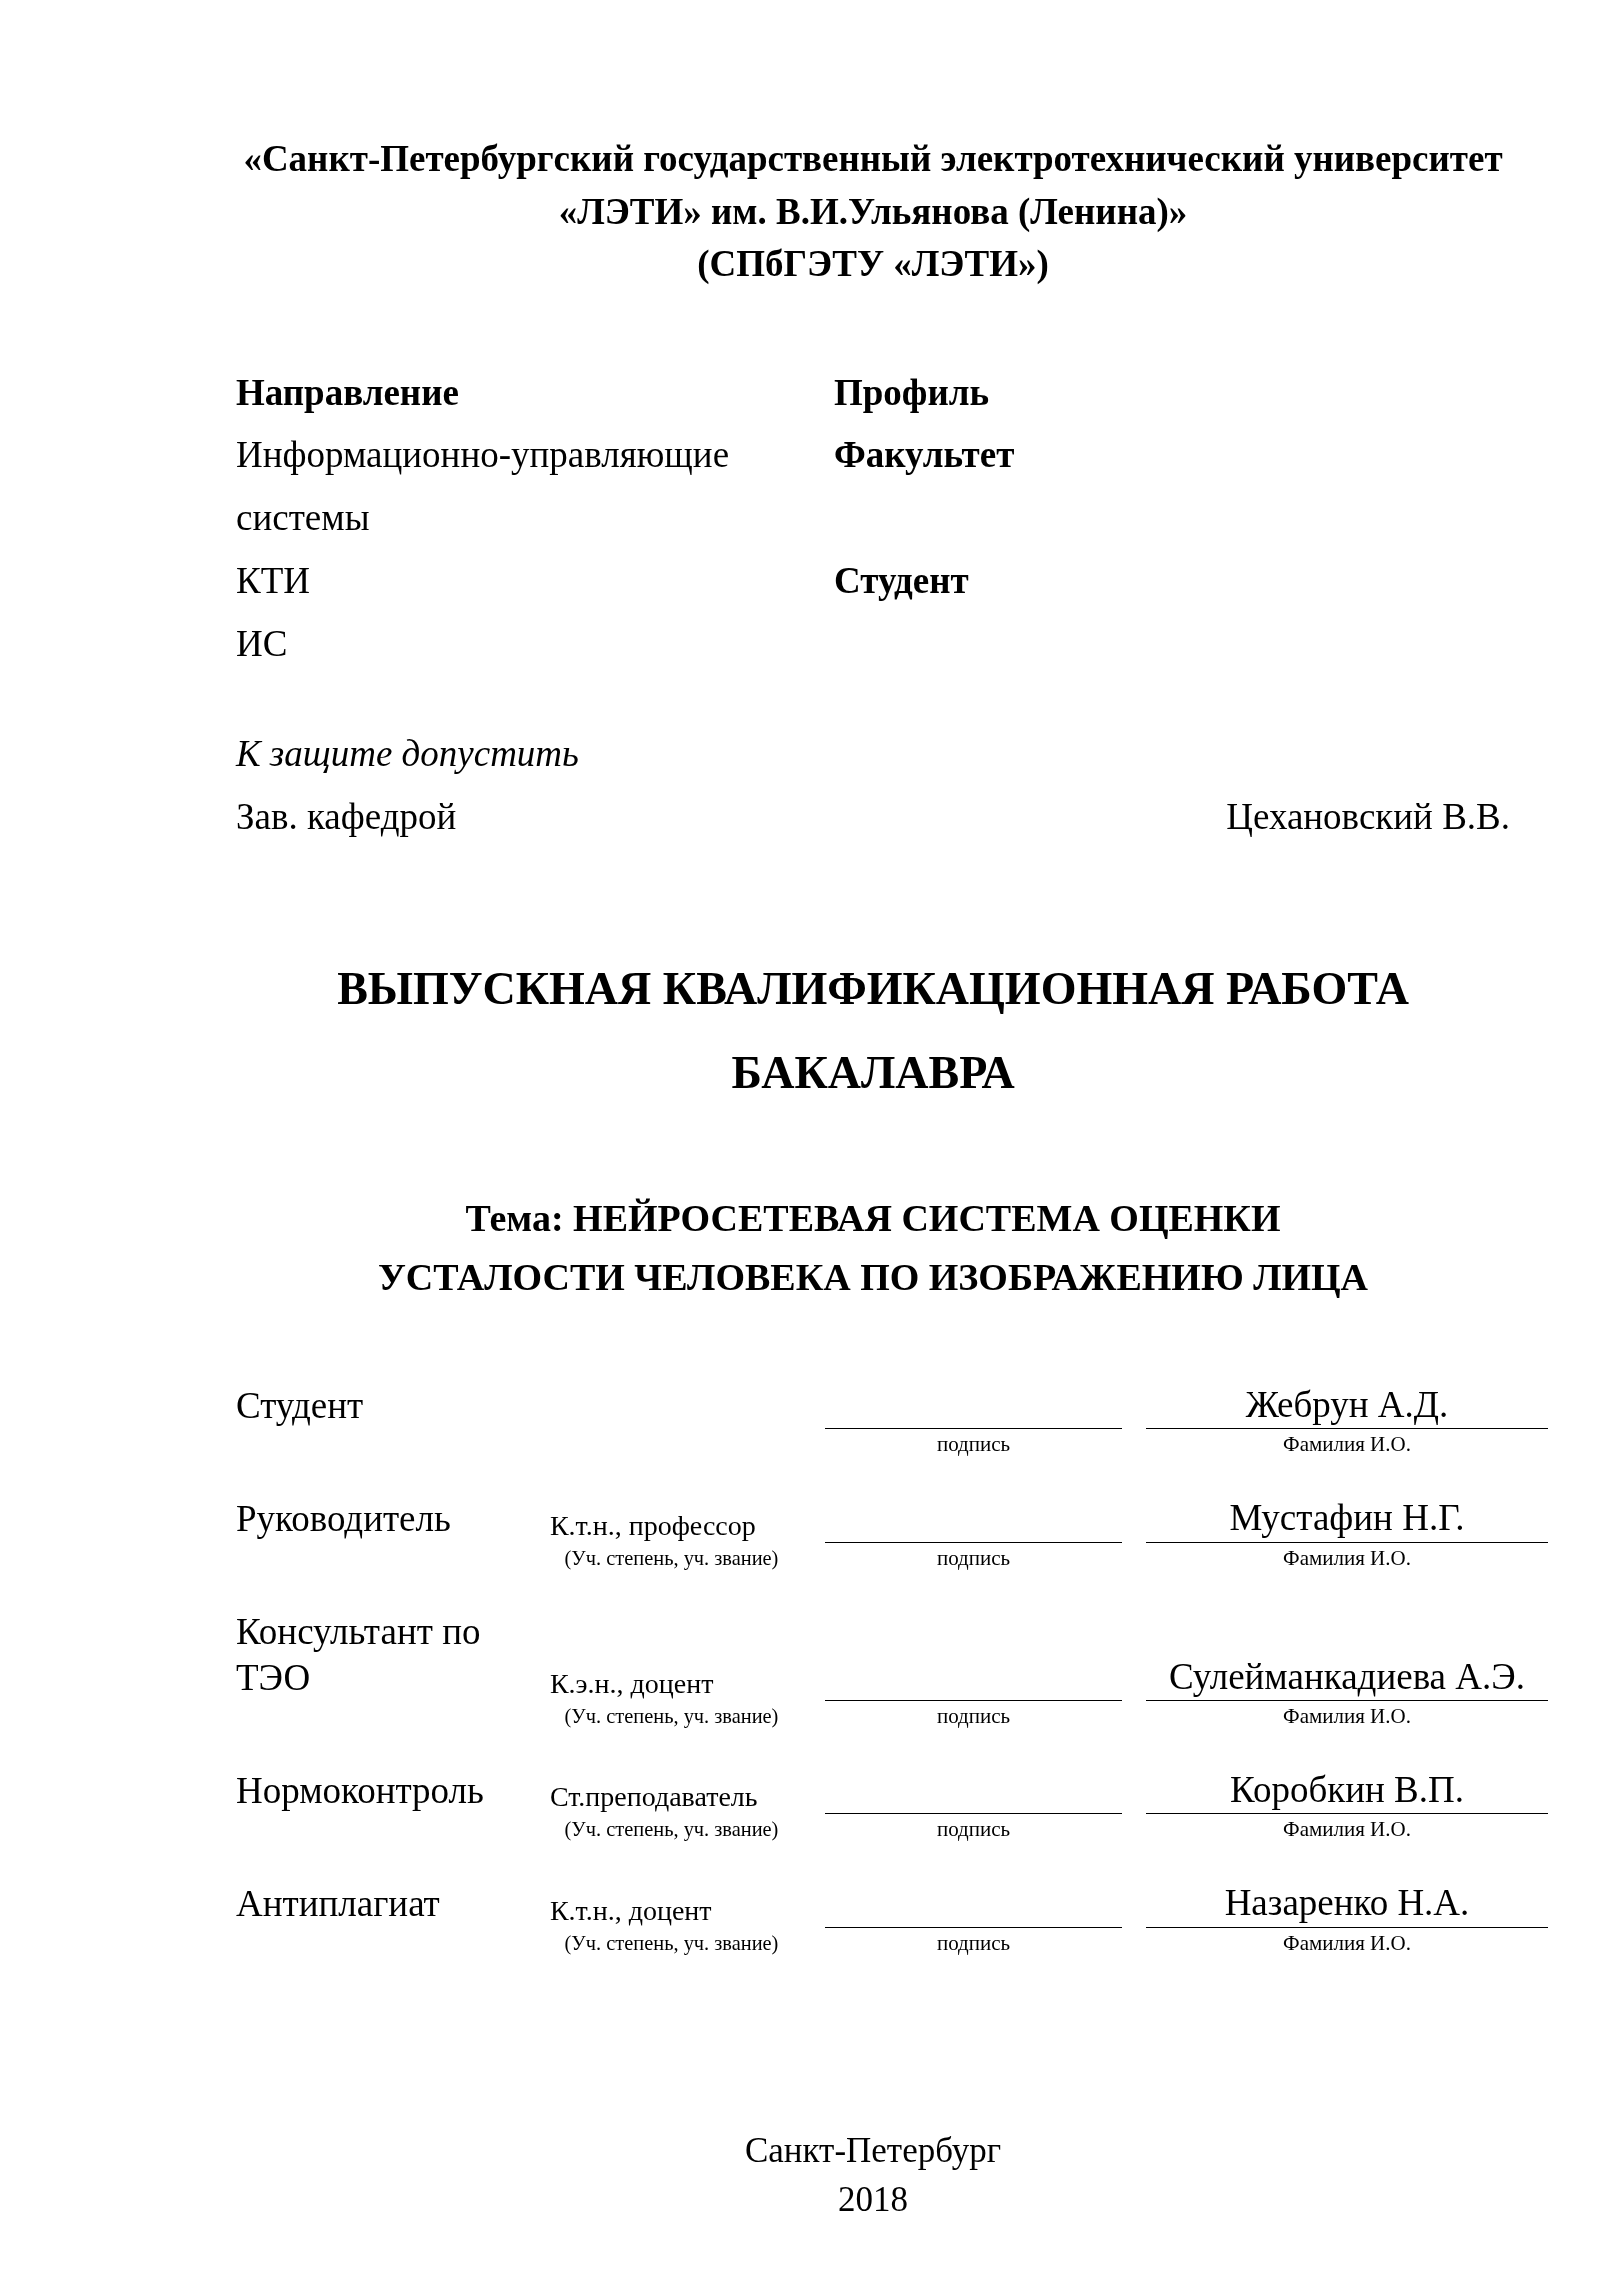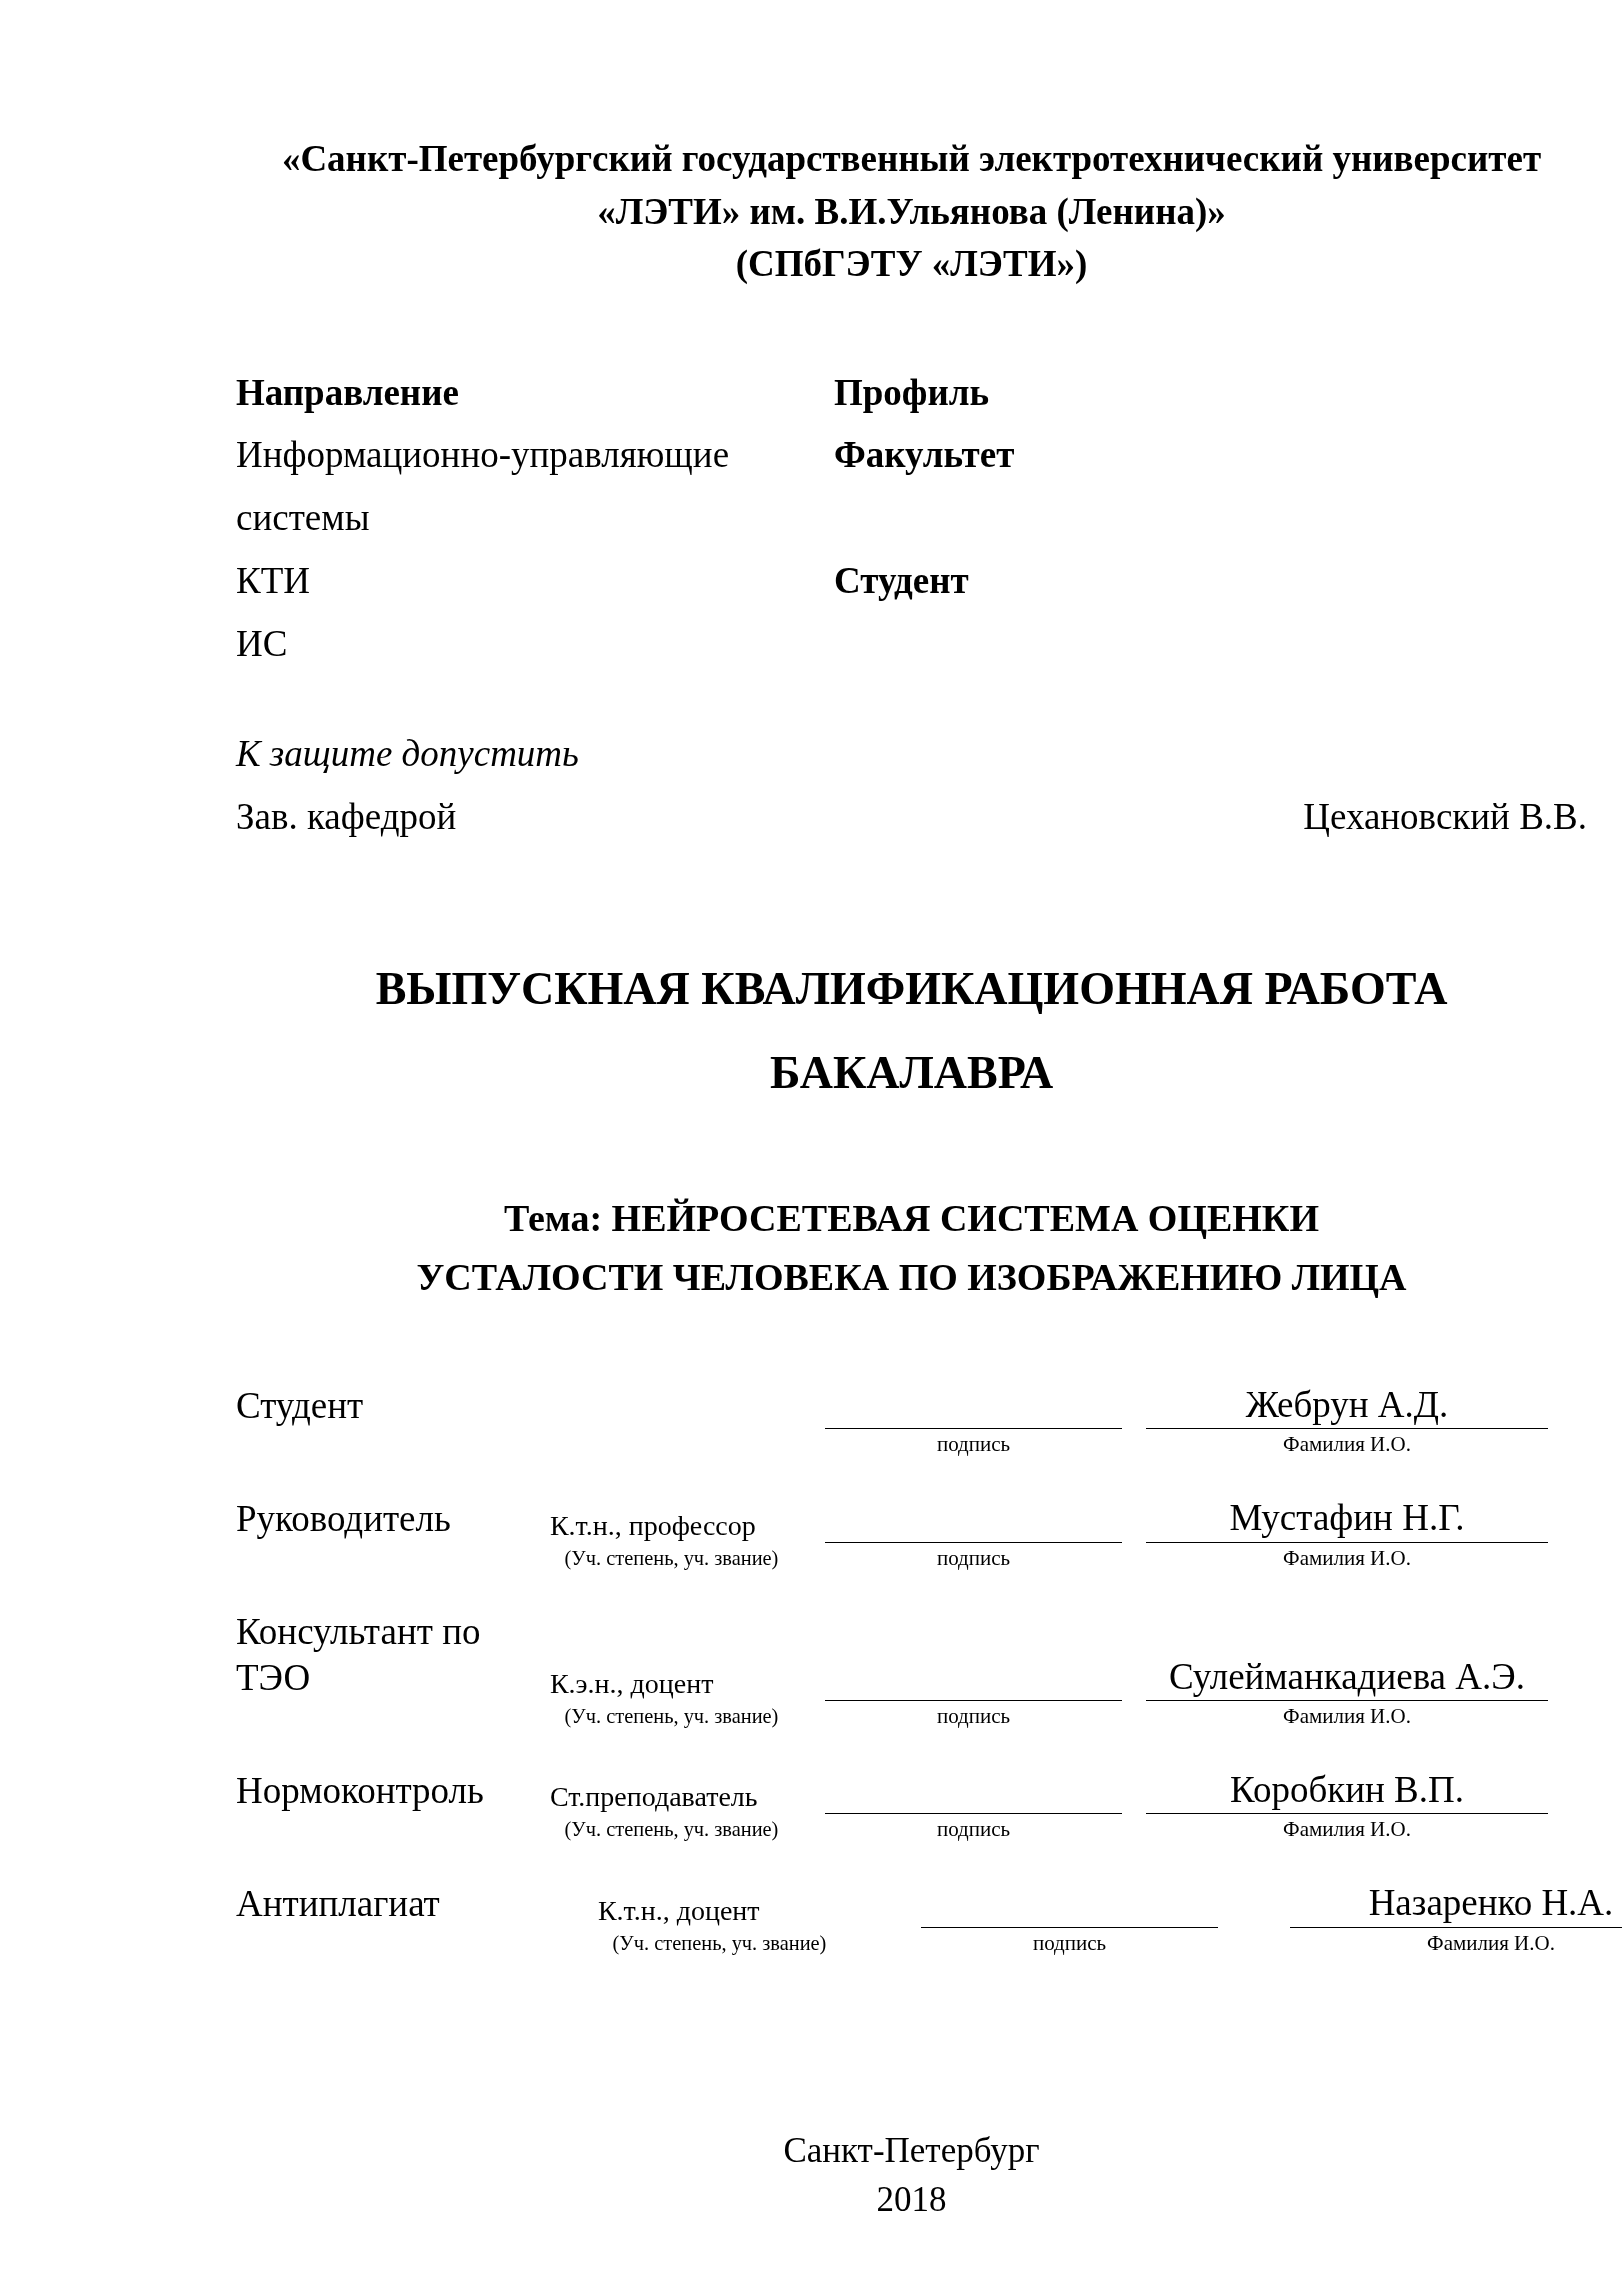--- a/index.html
+++ b/index.html
@@ -8,21 +8,21 @@
     background: #ffffff;
   }
   .page {
     position: relative;
     width: 1623px;
     height: 2295px;
     background: #ffffff;
     color: #000000;
     font-family: "Liberation Serif", serif;
     box-sizing: border-box;
-    padding: 133px 36px 71px 236px;
+    padding: 133px 113px 71px 236px;
     display: flex;
     flex-direction: column;
     font-size: 37px;
     overflow: hidden;
   }
 
   
   .uni-header {
     text-align: center;
     font-weight: bold;
@@ -81,21 +81,20 @@
   .signatures {
     margin-top: 75px;
   }
   .sig-row {
     display: grid;
     grid-template-columns: 306px 259px 345px 402px;
     margin-bottom: 35px;
   }
   .sig-row.last {
     margin-bottom: 12px;
-    gap: 48px;
   }
   .sig-row.gap-before {
     margin-top: 35px;
   }
   .cell {
     display: flex;
     flex-direction: column;
     justify-content: flex-end;
   }
   .main-line {

